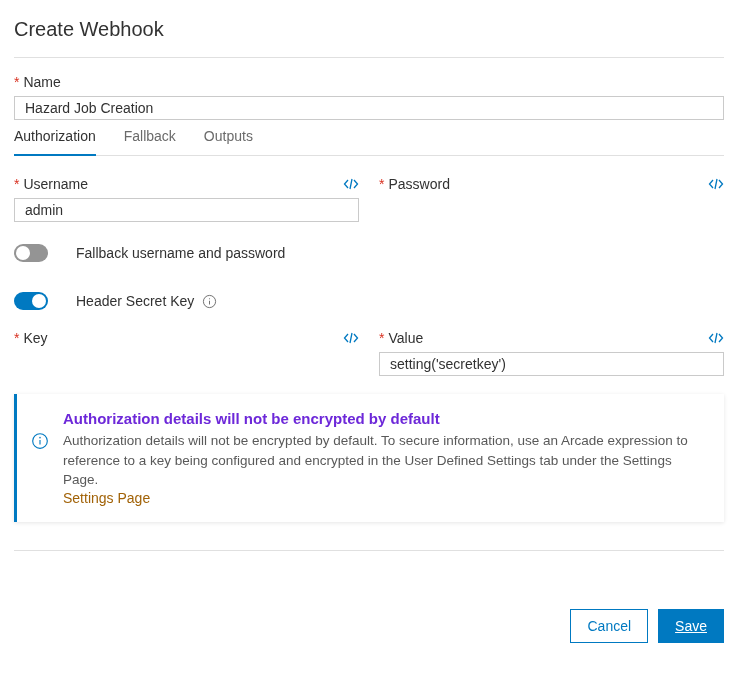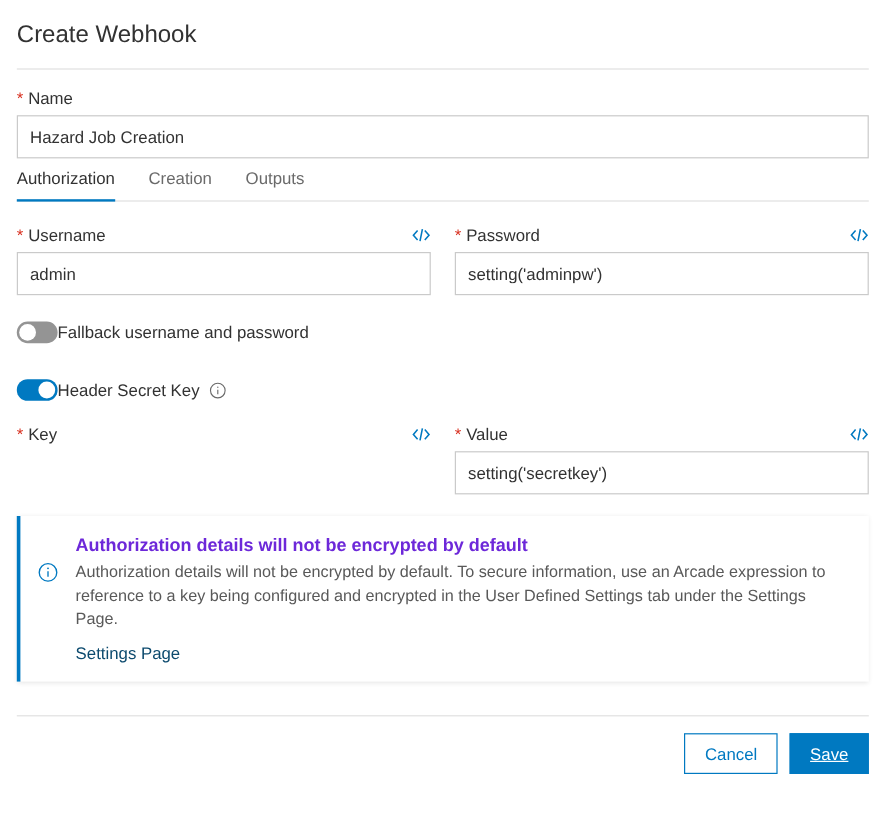--- a/index.html
+++ b/index.html
@@ -28,21 +28,21 @@
     }
     .req { color: #d83020; margin-right: 2px; }
     .text-input {
       width: 100%;
       border: 1px solid #cacaca;
       padding: 8px 10px;
       font-size: 14px;
       color: #323232;
       background: #fff;
       outline: none;
-      height: 36px;
+      height: 24px;
     }
     .tabs {
       display: flex;
       gap: 28px;
       border-bottom: 1px solid #e0e0e0;
     }
     .tab {
       padding: 8px 0 10px 0;
       font-size: 14px;
       color: #6a6a6a;
@@ -64,21 +64,21 @@
       display: flex;
       justify-content: space-between;
       align-items: flex-end;
       padding: 16px 0 6px 0;
     }
     .label-row .field-label { padding: 0; }
     .code-icon { color: #0079c1; cursor: pointer; display: inline-flex; }
     .toggle-row {
       display: flex;
       align-items: center;
-      gap: 0;
+      gap: 28px;
       margin-top: 22px;
     }
     .toggle {
       width: 34px;
       height: 18px;
       border-radius: 10px;
       background: #949494;
       position: relative;
       cursor: pointer;
       flex-shrink: 0;
@@ -113,42 +113,42 @@
       color: #6d28d9;
       margin-bottom: 4px;
     }
     .notice-body {
       font-size: 13.5px;
       color: #595959;
       line-height: 1.45;
     }
     .notice-link {
       display: inline-block;
-      margin-top: 10px;
-      color: #0c4a6e;
+      color: #a16207;
       font-size: 14px;
       cursor: pointer;
     }
     .footer {
       margin-top: 28px;
     }
     .footer-hr { border: none; border-top: 1px solid #e0e0e0; margin-bottom: 14px; }
     .footer-buttons {
       display: flex;
       justify-content: flex-end;
       gap: 10px;
     }
     .btn {
       height: 34px;
       padding: 0 16px;
       font-size: 14px;
       cursor: pointer;
       border: 1px solid #0079c1;
       background: #fff;
       color: #0079c1;
+      margin-top: 44px;
     }
     .btn.primary {
       background: #0079c1;
       color: #fff;
       border-color: #0079c1;
       text-decoration: underline;
     }
   </style>
 </head>
 <body>
@@ -159,21 +159,21 @@
 <hr class="hr">
 
 <div class="field-label">
   <span class="req">*</span>
   <span>Name</span>
 </div>
 <input class="text-input" type="text" value="Hazard Job Creation" style="">
 
 <div class="tabs">
   <div class="tab active">Authorization</div>
-  <div class="tab">Creation</div>
+  <div class="tab">Fallback</div>
   <div class="tab">Outputs</div>
 </div>
 
 <div class="two-col">
   <div class="col">
     <div class="label-row">
       <div class="field-label">
         <span class="req">*</span>
         <span>Username</span>
       </div>
@@ -190,21 +190,20 @@
       <div class="field-label">
         <span class="req">*</span>
         <span>Password</span>
       </div>
       <span class="code-icon">
         <svg width="16" height="16" viewBox="0 0 16 16" fill="none" stroke="currentColor" stroke-width="1.3">
             <path d="M5 4 1.5 8 5 12M11 4l3.5 4L11 12M9 3 7 13"></path>
           </svg>
       </span>
     </div>
-    <input class="text-input" type="text" value="setting('adminpw')" style="">
   </div>
 </div>
 
 <div class="toggle-row">
   <div class="toggle">
       <div class="knob"></div>
     </div>
   <div class="toggle-label">Fallback username and password</div>
 </div>
 

